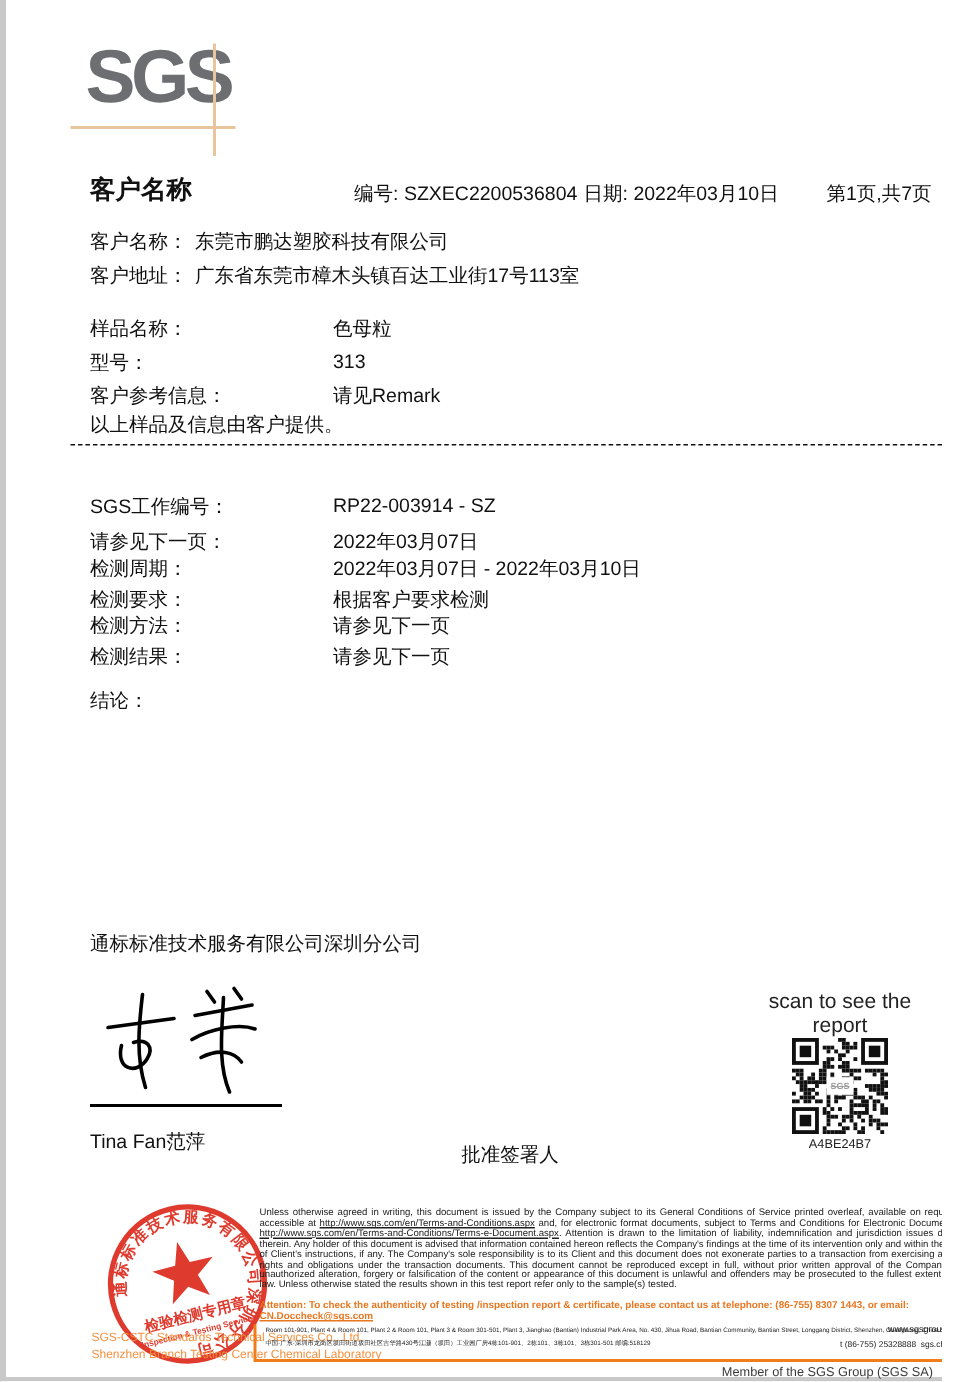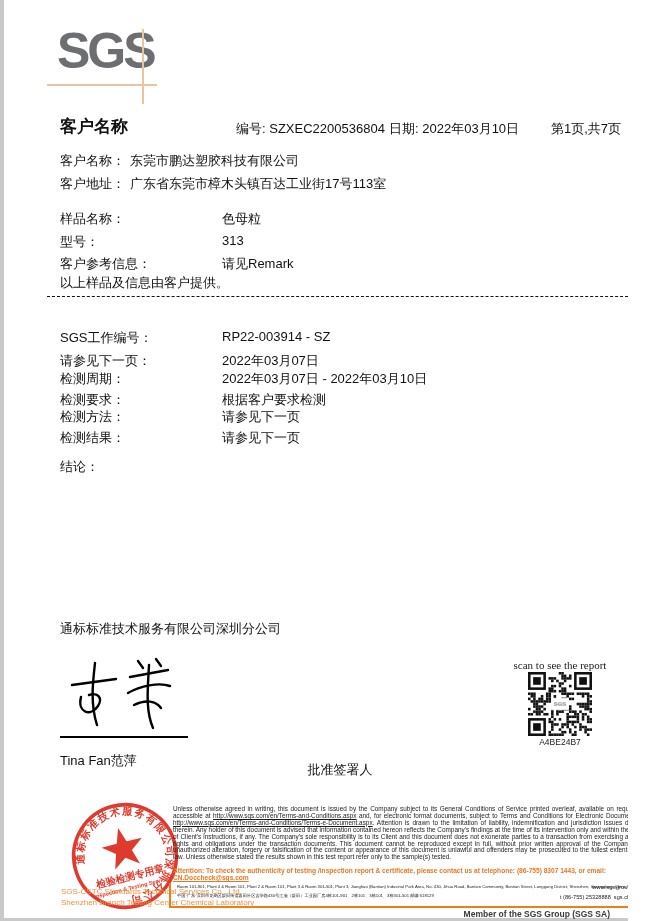--- a/index.html
+++ b/index.html
@@ -22,21 +22,21 @@
   .v70{left:70px;} .v162{left:162px;}
   .divider{position:absolute;left:47px;top:296px;width:601px;height:0;
            border-top:1.5px dashed #111;}
   .para{position:absolute;left:222px;top:0;width:394px;font-size:13px;line-height:19.5px;
         white-space:normal;text-align:justify;}
   
   .sig-line{position:absolute;left:60px;top:736px;width:128px;height:2px;background:#000;}
   .sig-svg{position:absolute;left:64px;top:655px;}
   
   .qr-wrap{position:absolute;left:500px;top:659px;width:120px;text-align:center;}
-  .qr-caption{font-size:11px;color:#222;font-family:Liberation Serif, serif;}
+  .qr-caption{font-size:14px;color:#222;}
   .qr-code{margin:1px auto 0;display:block;}
   .qr-text{font-size:8.5px;color:#222;margin-top:1px;}
   
   .stamp{position:absolute;left:62px;top:793px;transform:rotate(-14deg);opacity:0.92;}
   .footer-company{position:absolute;left:61px;top:886px;font-size:8px;color:#f2913f;line-height:11px;white-space:nowrap;}
   
   .disclaimer{position:absolute;left:173px;top:806px;width:473px;font-size:6.4px;
               line-height:6.9px;text-align:justify;color:#1c1c1c;}
   .disclaimer a{color:#1c1c1c;text-decoration:underline;}
   .attention{position:absolute;left:173px;top:867px;width:473px;font-size:6.6px;line-height:7.4px;
@@ -44,21 +44,21 @@
   .attention .mail{text-decoration:underline;}
   .addr-en{position:absolute;left:177px;top:884px;width:720px;font-size:7.5px;white-space:nowrap;
            transform:scale(0.56);transform-origin:0 0;color:#222;}
   .addr-cn{position:absolute;left:177px;top:893px;width:720px;font-size:7.5px;white-space:nowrap;
            transform:scale(0.56);transform-origin:0 0;color:#222;}
   .addr-web{position:absolute;left:592px;top:884px;font-size:6px;color:#222;}
   .addr-tel{position:absolute;left:560px;top:894px;width:160px;font-size:7px;white-space:nowrap;
             transform:scale(0.8);transform-origin:0 0;color:#222;}
   .foot-vline{position:absolute;left:169px;top:883px;width:2px;height:23px;background:#f07d1a;}
   .foot-hline{position:absolute;left:169px;top:906px;width:483px;height:1.5px;background:#f07d1a;}
-  .member{position:absolute;right:18px;top:909px;font-size:8.5px;color:#3a3a3a;font-weight:bold;}
+  .member{position:absolute;right:6px;top:909px;font-size:8.5px;color:#3a3a3a;}
 </style>
 </head>
 <body>
 
 <div class="page">
   <div class="edge-left"></div>
   <div class="edge-bottom"></div>
 
   <div class="logo-text">SGS</div>
   <div class="logo-hline"></div>

